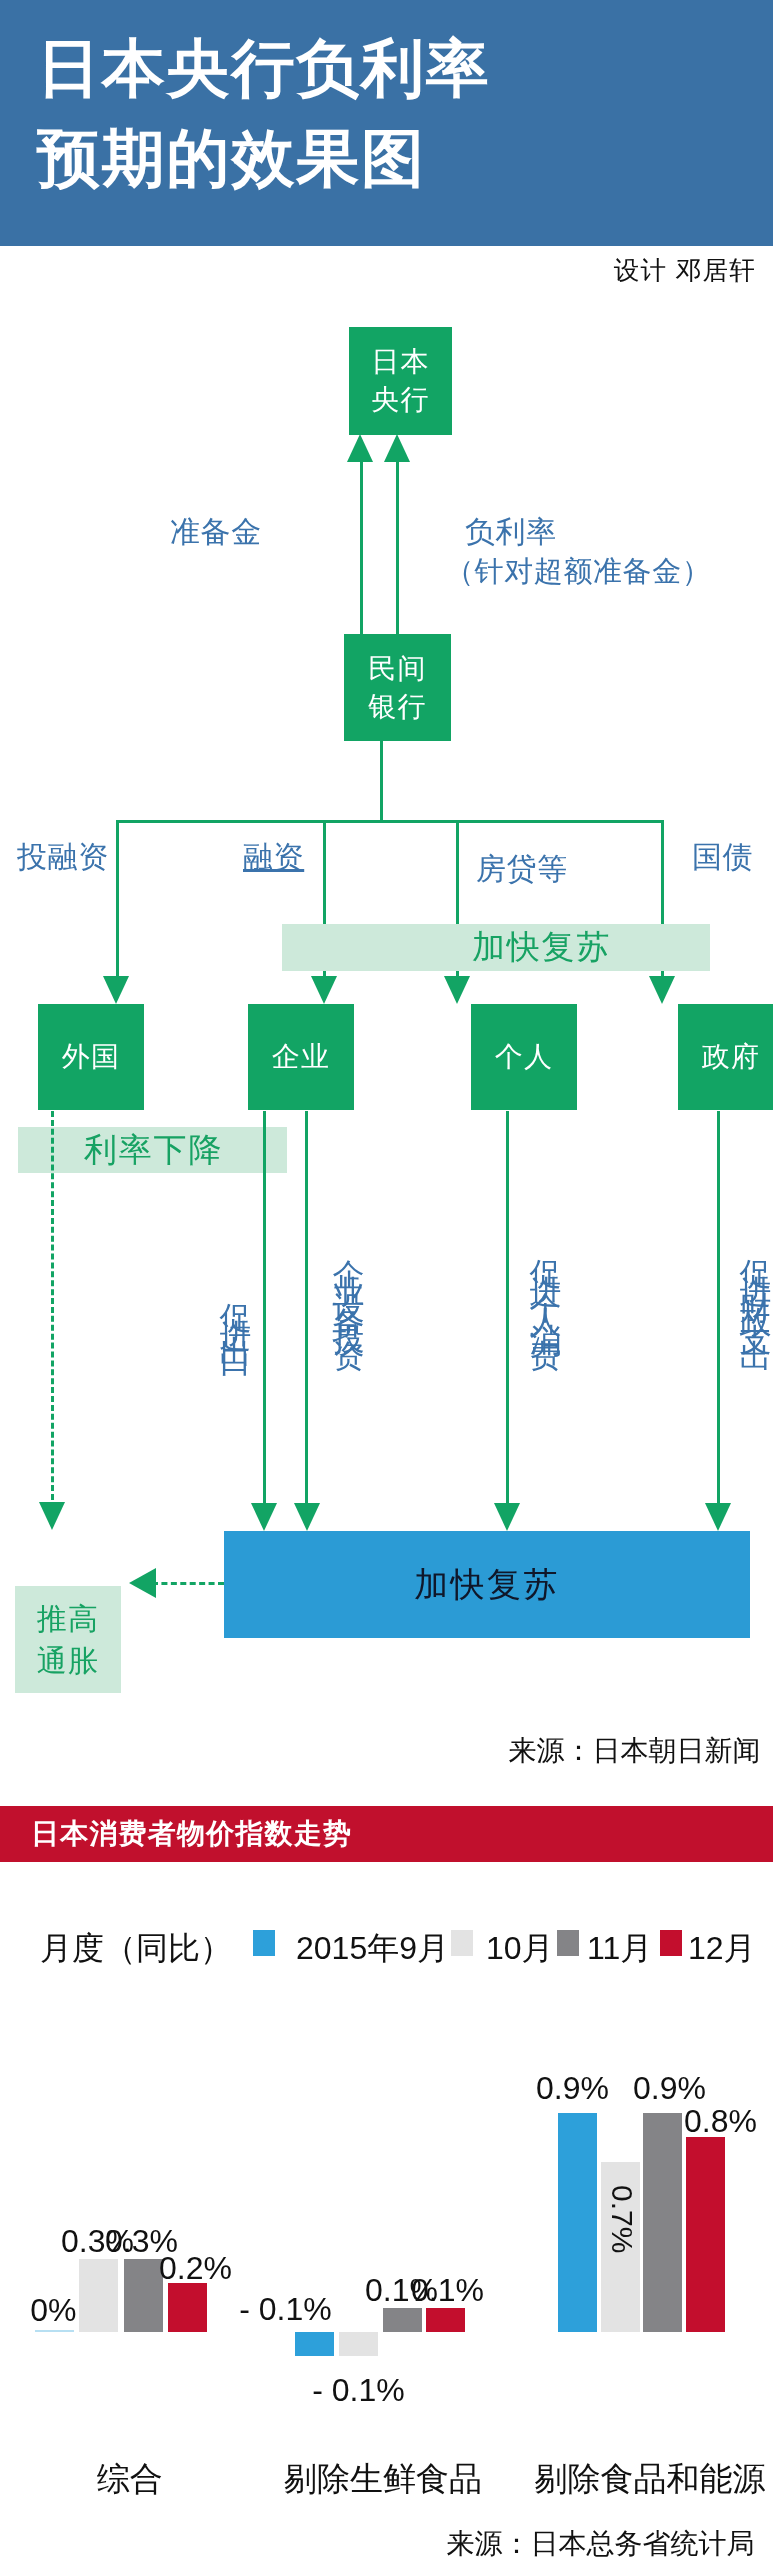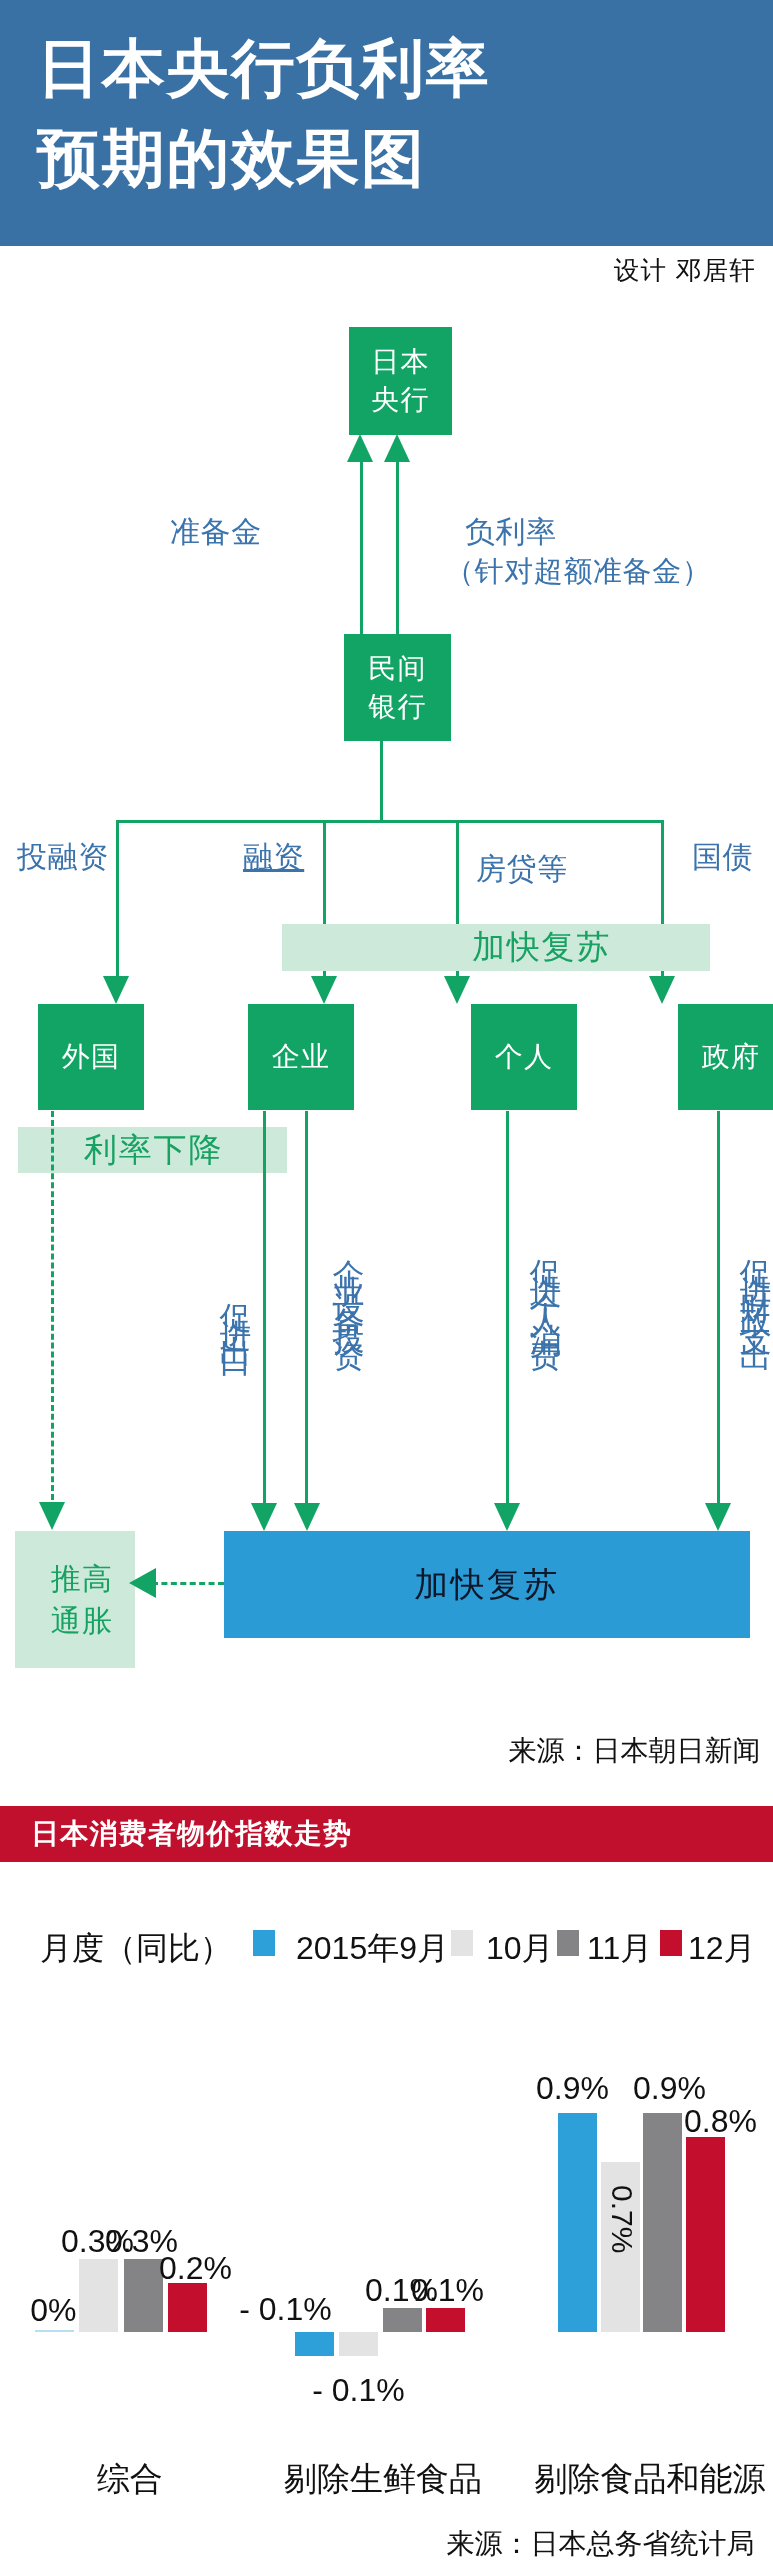--- a/index.html
+++ b/index.html
@@ -110,21 +110,21 @@
 <div class="abs ar-dn" style="left:251px;top:1503px;"></div>
 <div class="abs ar-dn" style="left:294px;top:1503px;"></div>
 <div class="abs ar-dn" style="left:494px;top:1503px;"></div>
 <div class="abs ar-dn" style="left:705px;top:1503px;"></div>
 
 <div class="abs vlbl" style="left:214px;top:1278px;">促进出口</div>
 <div class="abs vlbl" style="left:327px;top:1234px;">企业设备投资</div>
 <div class="abs vlbl" style="left:524px;top:1234px;">促进个人消费</div>
 <div class="abs vlbl" style="left:734px;top:1234px;">促进财政支出</div>
 
-<div class="abs ibox" style="left:15px;top:1531px;width:106px;height:137px;white-space:pre-line;padding-left:14px;">推高
+<div class="abs ibox" style="left:15px;top:1586px;width:106px;height:107px;white-space:pre-line;">推高
 通胀</div>
 <div class="abs bbox" style="left:224px;top:1531px;width:526px;height:107px;">加快复苏</div>
 
 <div class="abs dashh" style="left:152px;top:1582px;width:72px;"></div>
 <div class="abs ar-lf" style="left:129px;top:1568px;"></div>
 
 <div class="abs src" style="right:13.4px;top:1732px;">来源：日本朝日新闻</div>
 
 <div class="abs redbar"></div>
 <div class="abs redbar-t">日本消费者物价指数走势</div>

